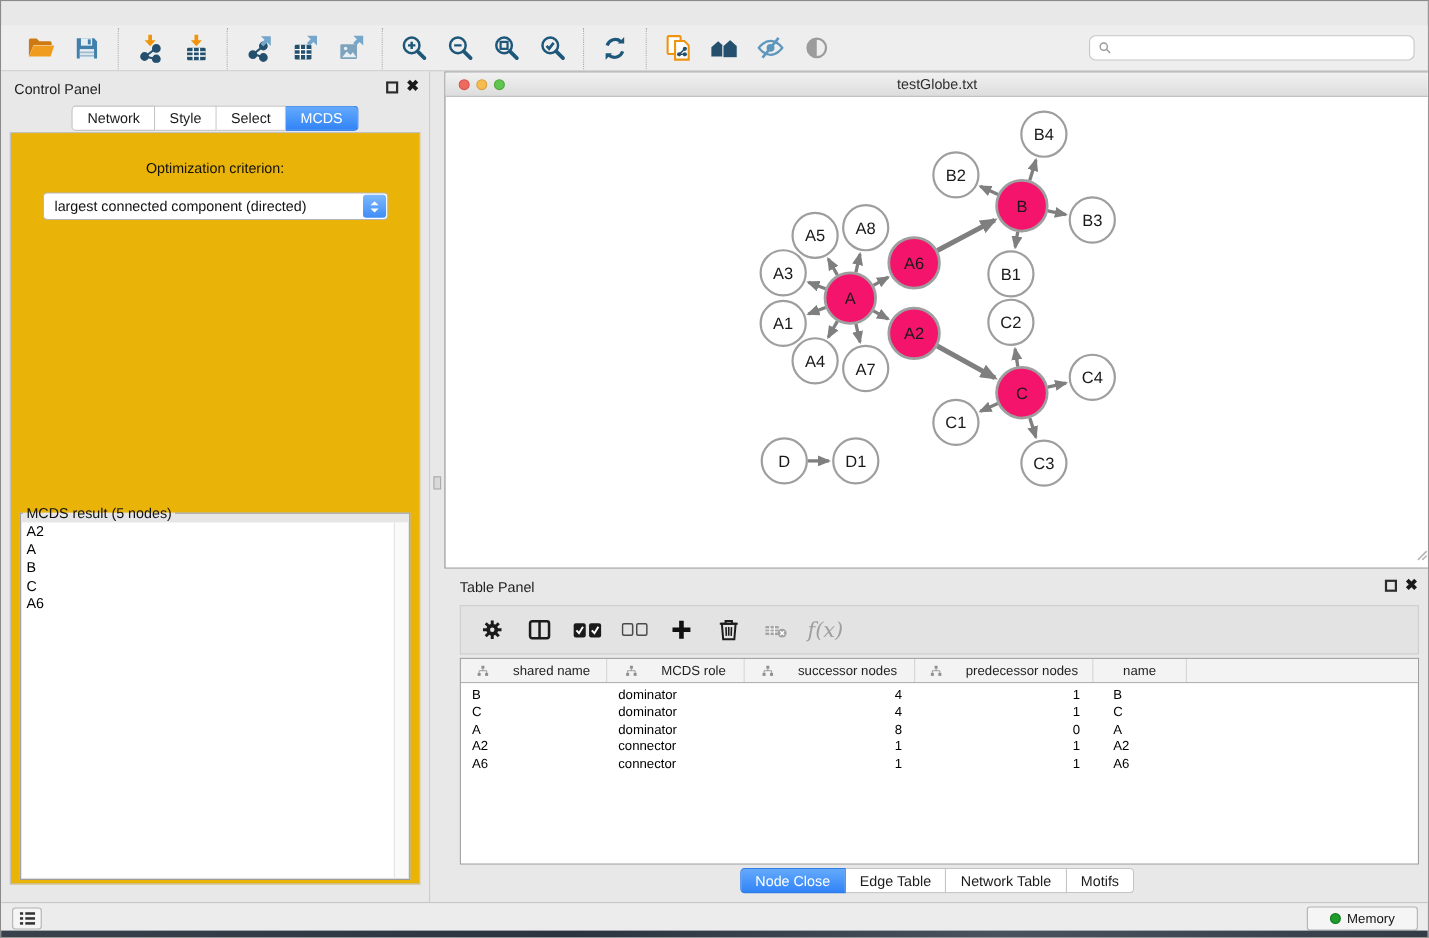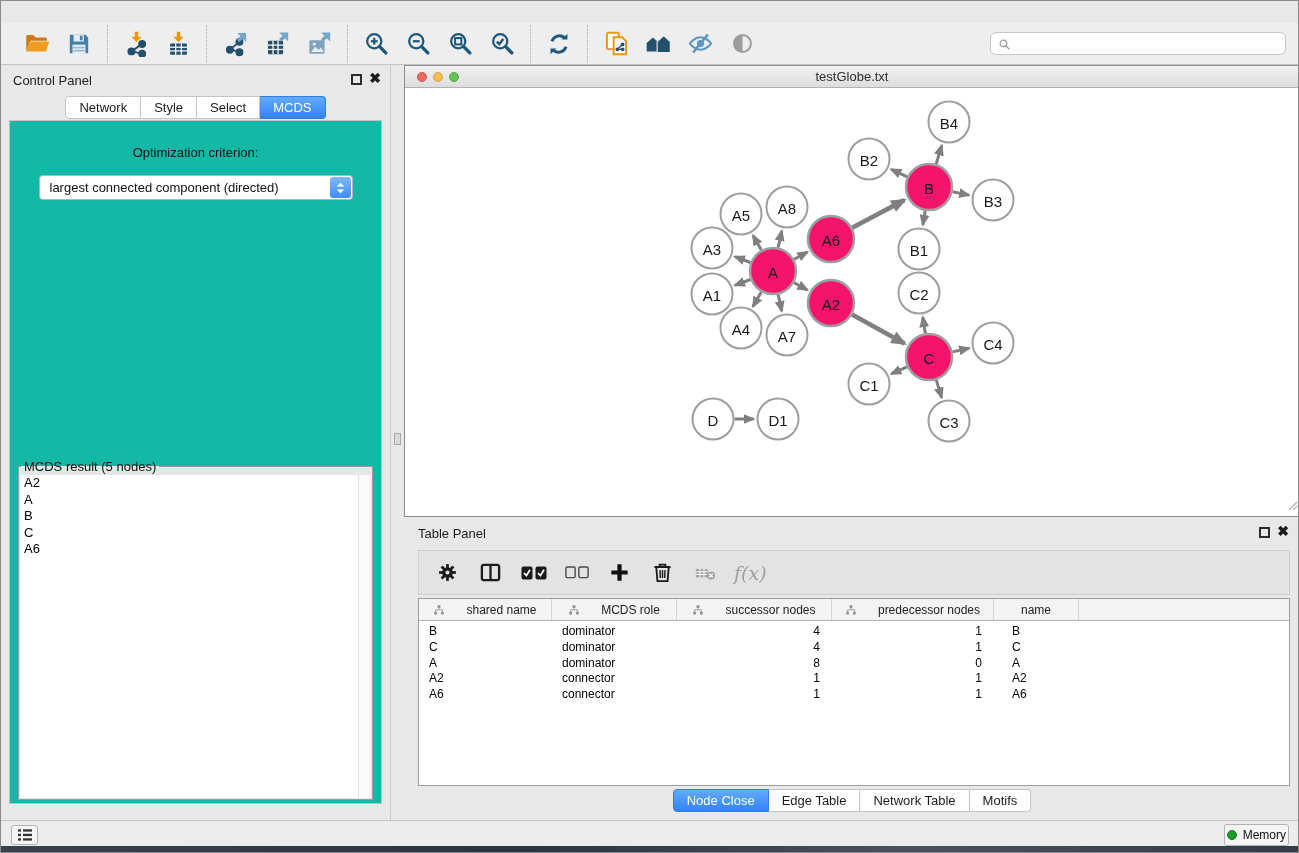--- a/index.html
+++ b/index.html
@@ -38,21 +38,21 @@
   .panel-close { position:absolute; top:5px; font-size:14px; font-weight:bold; color:#1a1a1a; cursor:pointer; }
   .control-panel .panel-float { right:28px; }
   .control-panel .panel-close { right:9px; }
   .cp-tabs { position:absolute; top:31px; left:0; right:0; display:flex; justify-content:center; }
   .tab-seg { font-size:13px; color:#1b1b1b; background:#fff; border:1px solid #c4c4c4; border-left:none;
     padding:3px 13px; cursor:pointer; white-space:nowrap; }
   .tab-seg:first-child { border-left:1px solid #c4c4c4; border-radius:4px 0 0 4px; }
   .tab-seg:last-child { border-radius:0 4px 4px 0;text-align:right; }
   .tab-seg.active { background:linear-gradient(#64aafc,#3183f7); border-color:#2f7de6; color:#fff; }
   .cp-body { position:absolute; left:8px; right:8px; top:55px; bottom:16px;
-    background:#14b8a6; border:1px solid #c2c2c2; }
+    background:#eab308; border:1px solid #c2c2c2; }
   .opt-label { margin-top:24px; text-align:center; font-size:13px; color:#111; }
   .dropdown { position:relative; margin:15px auto 0; width:314px; height:25px; background:#fff;
     border:1px solid #b6b6b6; border-radius:4px; cursor:pointer; }
   .dd-text { line-height:23px; padding-left:10px; font-size:13px; color:#111;
     white-space:nowrap; overflow:hidden; }
   .dd-step { position:absolute; right:1px; top:1px; width:21px; height:21px; border-radius:3px;
     background:linear-gradient(#7db8fd,#3f8df8); display:flex; align-items:center; justify-content:center; }
   .cp-buttons { display:flex; justify-content:center; gap:15px; margin-top:13px; }
   .btn { background:linear-gradient(#ffffff,#f1f1f1); border:1px solid #b2b2b2; border-radius:4px;
     font-size:13px; color:#111; padding:3px 15px; cursor:pointer; font-family:"Liberation Sans",sans-serif; }
@@ -97,21 +97,21 @@
   .td { font-size:12px; line-height:15.8px; color:#000; padding-left:10px; white-space:nowrap; overflow:hidden; }
   .td.num { text-align:right; padding-left:0; padding-right:12px; }
   .td.name-col { padding-left:18px; }
   .tp-tabs { position:absolute; left:0; right:0; bottom:8px; display:flex; justify-content:center; }
   
   .statusbar { position:absolute; left:0; right:0; top:819px; height:28px; background:#ececec;
     border-top:1px solid #c6c6c6; }
   .list-btn { position:absolute; left:10px; top:4px; width:27px; height:20px; border:1px solid #b2b2b2;
     background:#f5f5f5; border-radius:3px; display:flex; align-items:center; justify-content:center; cursor:pointer; }
   .memory-btn { position:absolute; right:9px; top:3px; height:22px; border:1px solid #b2b2b2;
-    background:#f5f5f5; border-radius:3px; display:flex; align-items:center; gap:6px; padding:0 2px;
+    background:#f5f5f5; border-radius:3px; display:flex; align-items:center; gap:6px; padding:0 20px;
     font-size:12px; color:#111; cursor:pointer; }
   .mem-dot { width:10px; height:10px; border-radius:50%; background:#1d9b2c; border:1px solid #157c21; }
   .desktop-strip { position:absolute; left:0; right:0; bottom:0; height:6px;
     background:linear-gradient(90deg,#39414d,#2a3340 40%,#4a5260 70%,#333b47); }
 </style>
 </head>
 <body>
 
 <div class="app">
 

